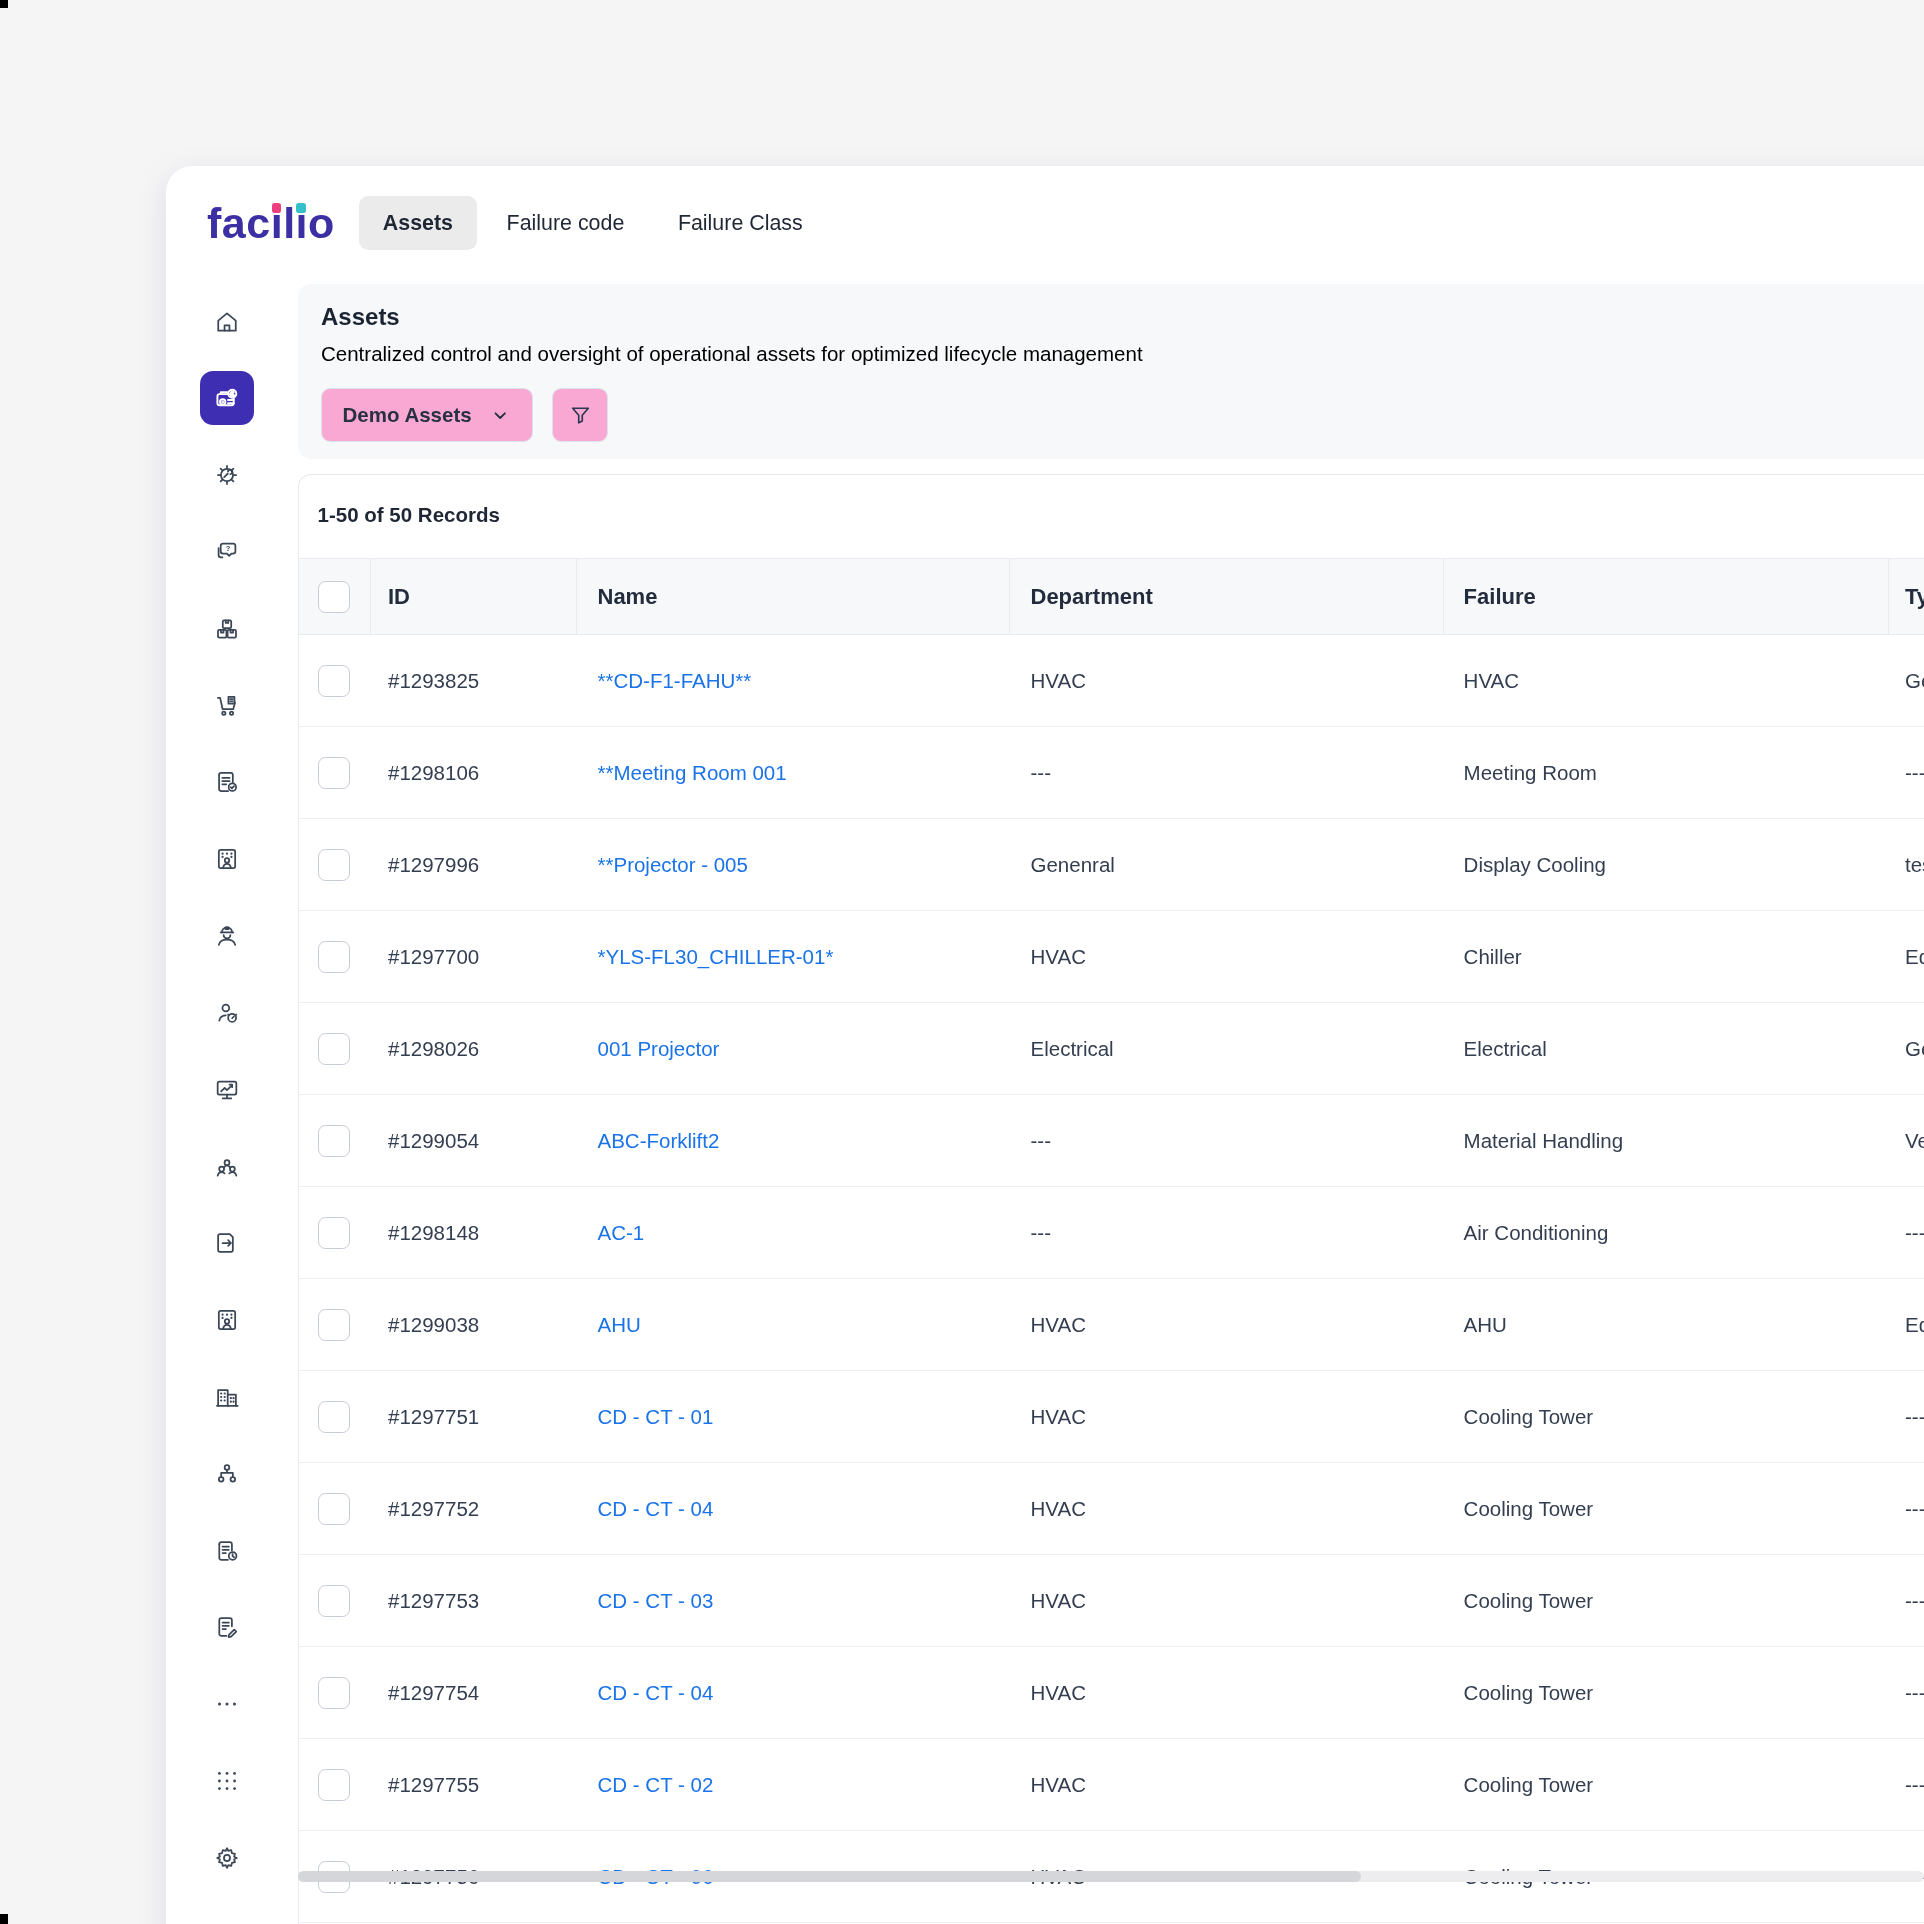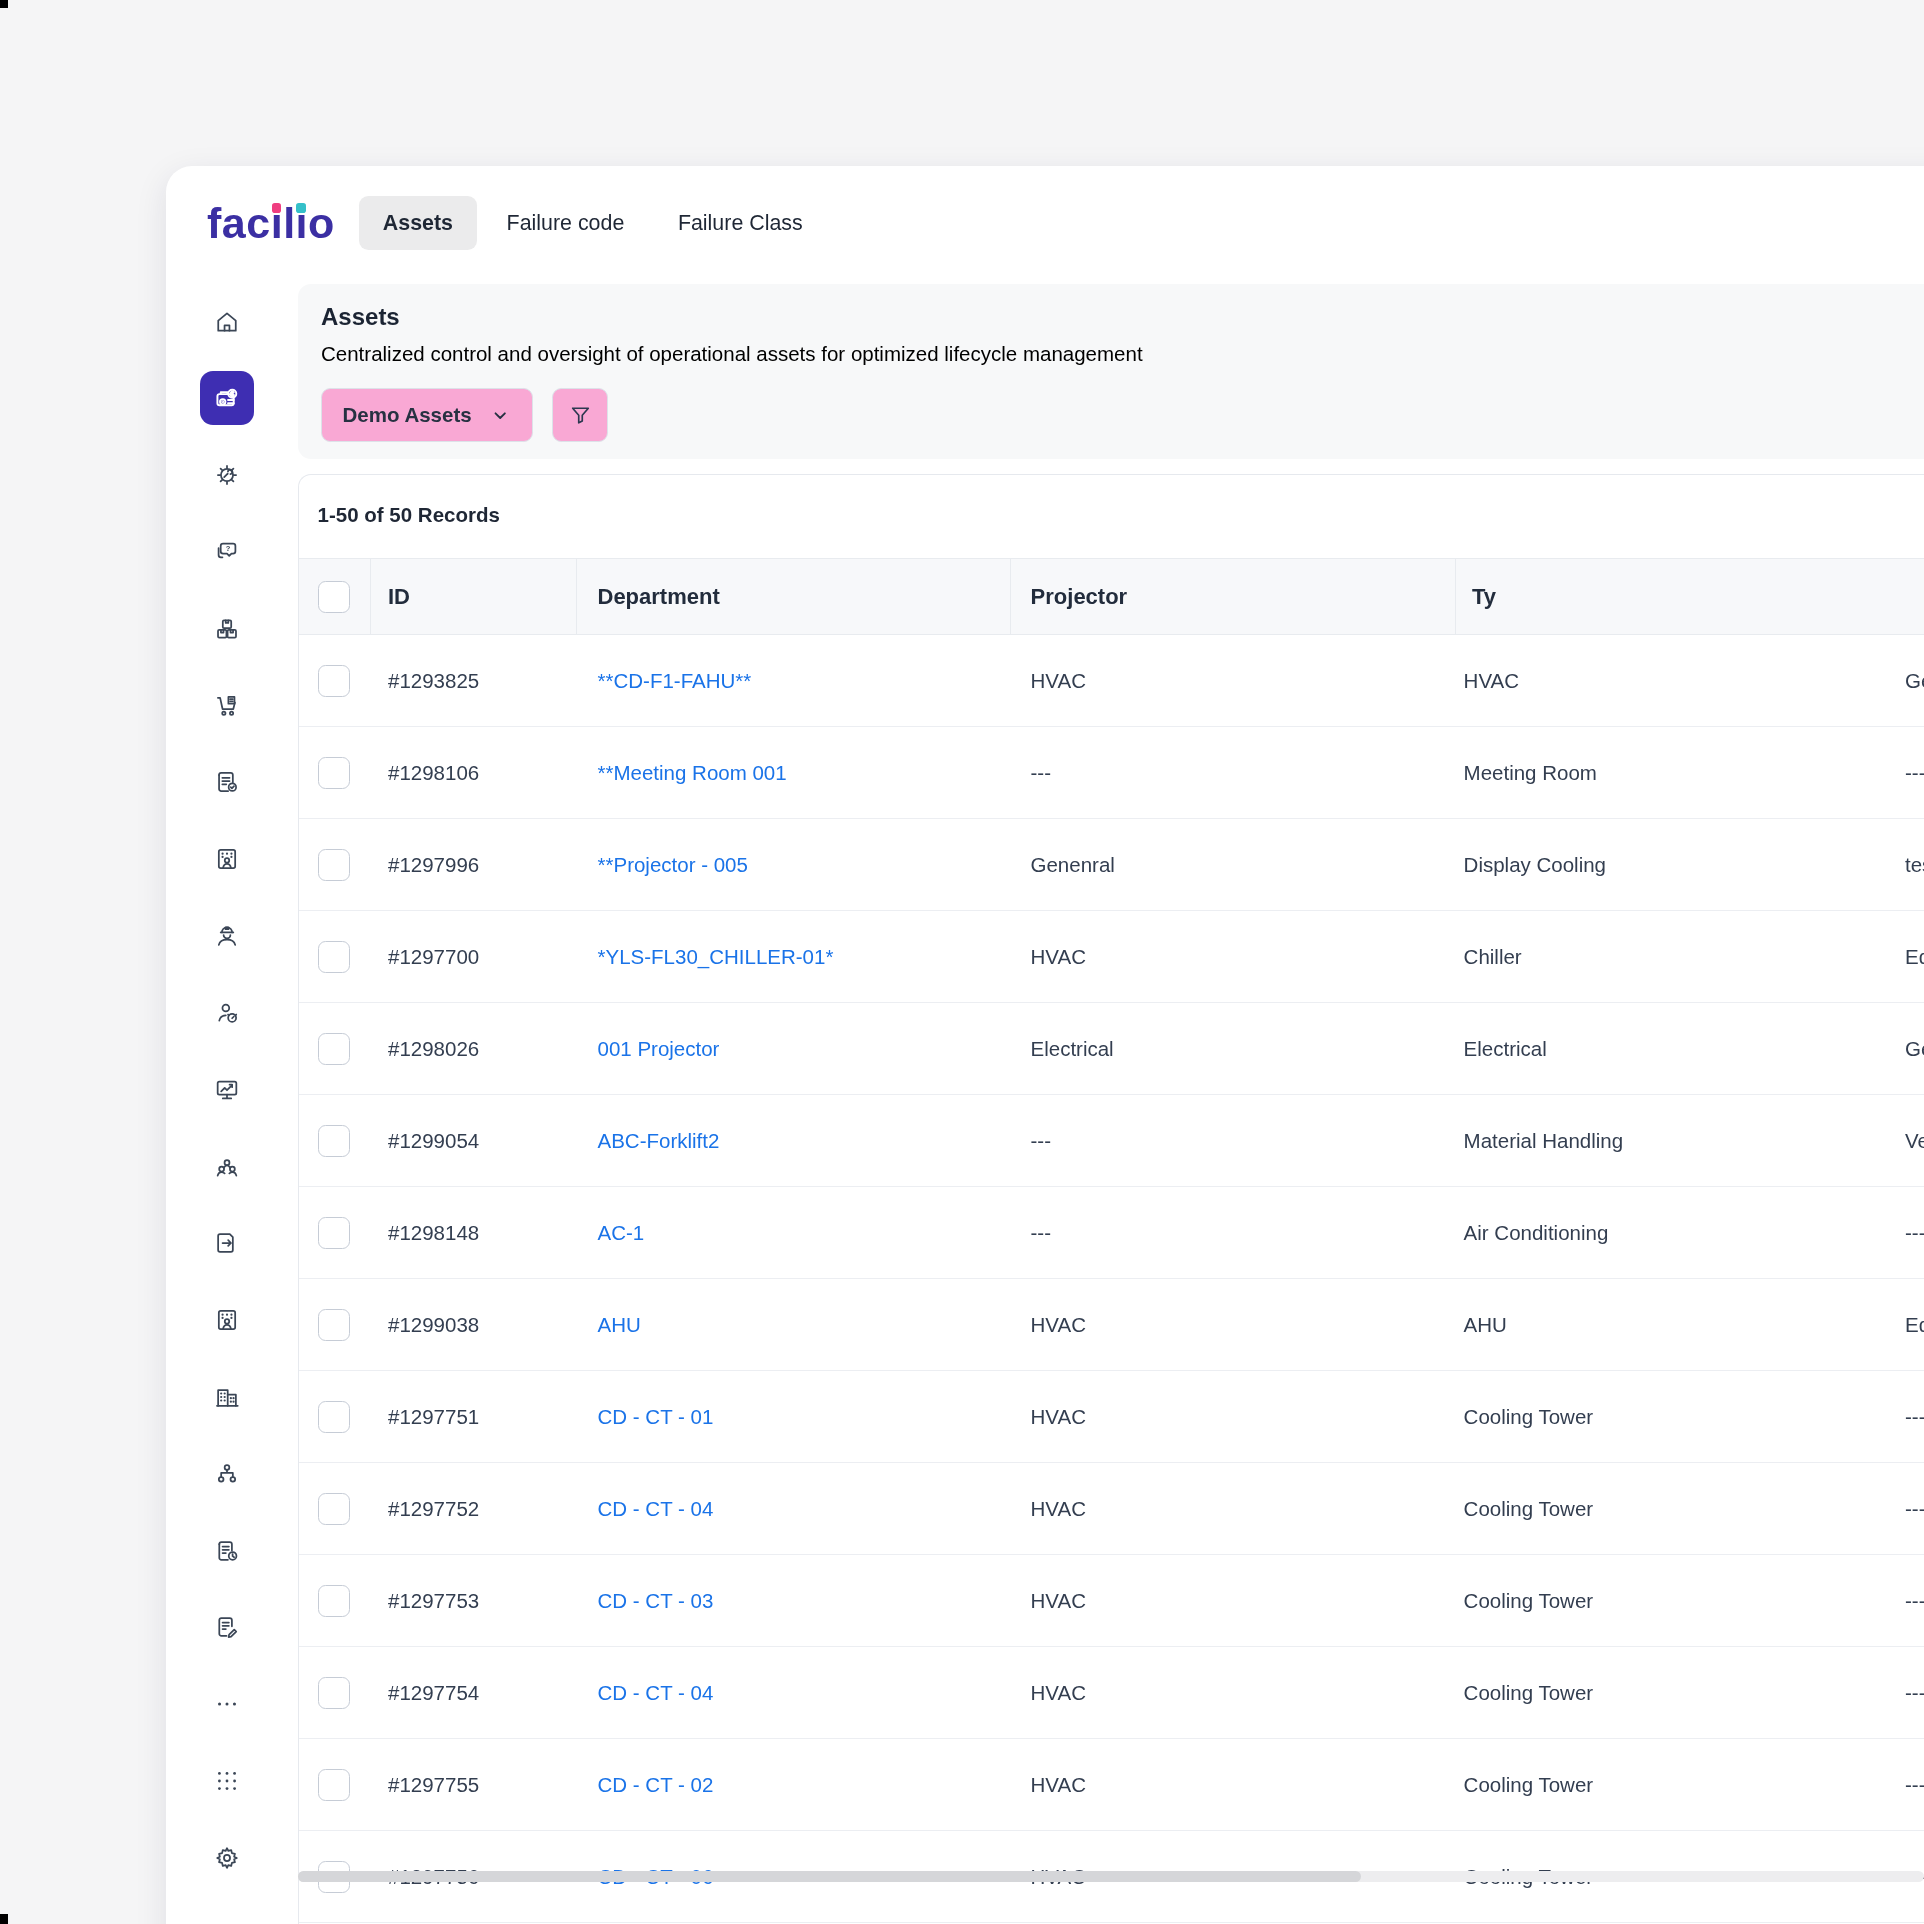--- a/index.html
+++ b/index.html
@@ -289,22 +289,23 @@
   </div>
 </div>
 
 <div class="records">
   <div class="summary">1-50 of 50 Records</div>
   <div class="thead">
     <div class="th col0">
       <div class="checkbox"></div>
     </div>
   <div class="th col1">ID</div>
+      <div class="th col2">Name</div>
       <div class="th col3">Department</div>
-      <div class="th col4">Projector</div>
+      <div class="th col4">Failure</div>
       <div class="th col5">Ty</div>
     </div>
   <div>
       <div class="tr">
         <div class="td col0">
           <div class="checkbox"></div>
         </div>
         <div class="td col1">#1293825</div>
         <div class="td col2"><a class="link">**CD-F1-FAHU**</a></div>
         <div class="td col3">HVAC</div>

